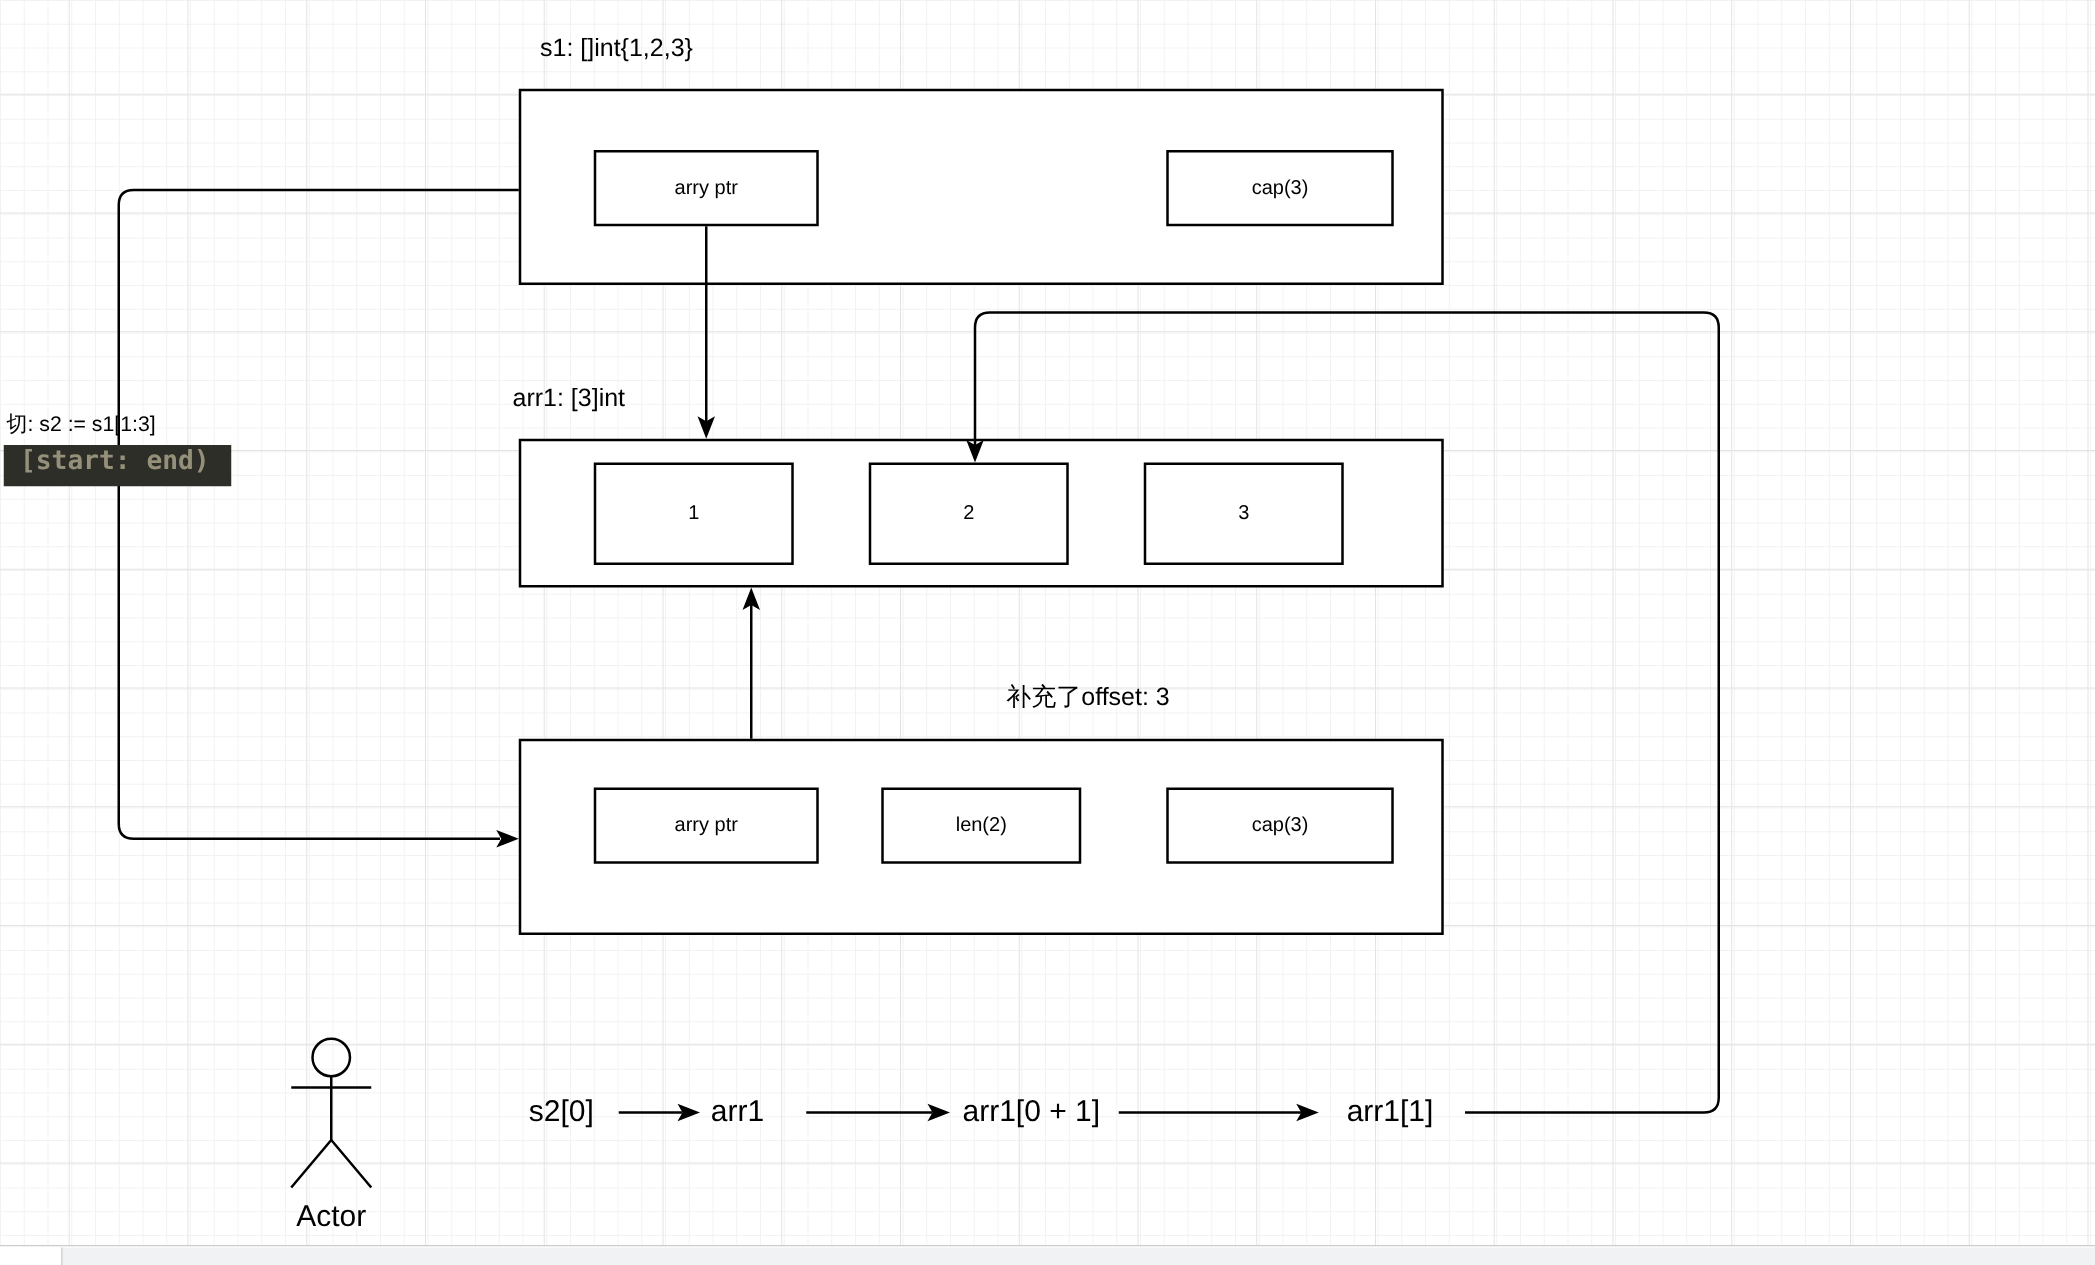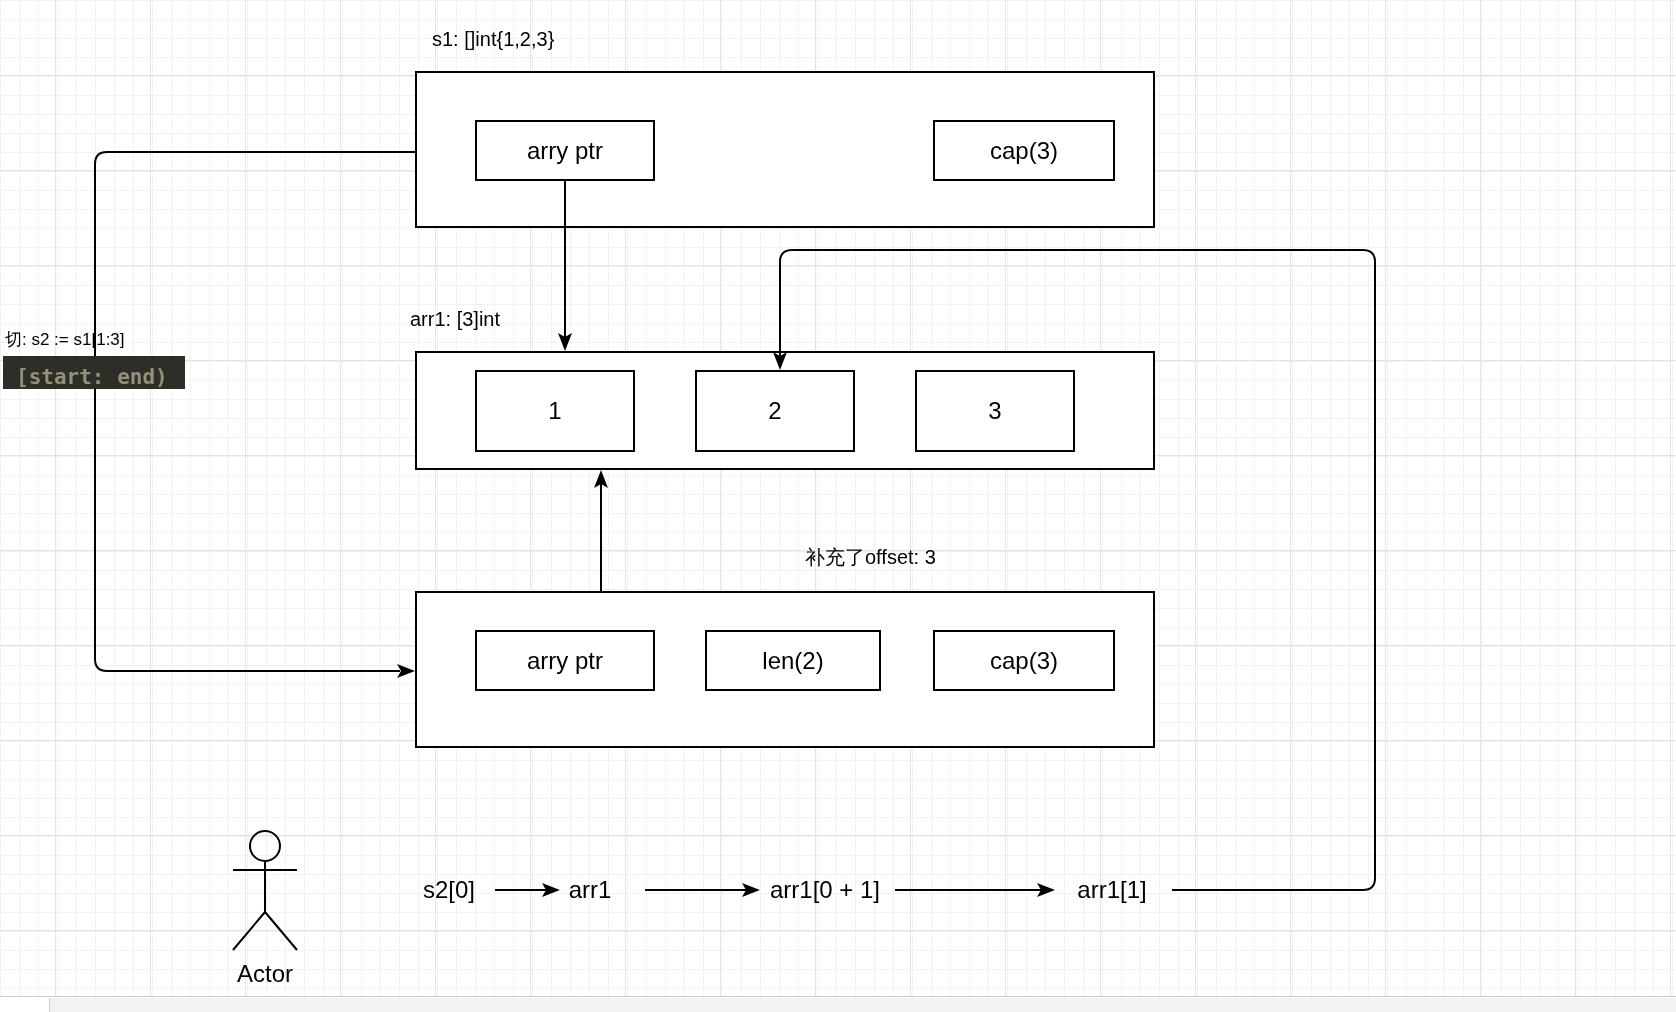--- a/index.html
+++ b/index.html
@@ -19,40 +19,40 @@
     color:#000;
   }
   .shape{
     position:absolute;
     border:2px solid #000;
     background:#fff;
     box-sizing:border-box;
   }
   .cell{
     display:flex;align-items:center;justify-content:center;
-    font-size:24px;
+    font-size:16px;
   }
   .lbl{
     position:absolute;
     font-size:20px;
     white-space:nowrap;
   }
   .flow-item{
     position:absolute;
     font-size:24px;
     white-space:nowrap;
     transform:translate(-50%,-50%);
   }
   #connector-layer{
     position:absolute;left:0;top:0;
     pointer-events:none;
   }
   #code-box{
     position:absolute;left:3px;top:356px;width:182px;height:33px;
-    display:flex;align-items:flex-end;
+    display:flex;align-items:flex-start;
     padding-left:13px;box-sizing:border-box;
     font-family:"DejaVu Sans Mono","Liberation Mono",monospace;
     font-weight:bold;font-size:21px;
     letter-spacing:0px;
   }
   #scrollbar-strip{
     position:absolute;left:0;top:996px;width:1676px;height:16px;
     border-top:1px solid #cccccc;
     background:#ffffff;
   }
@@ -74,21 +74,21 @@
 
   <div class="lbl" style="left:410px;top:308px;">arr1: [3]int</div>
   <div class="shape" style="left:415px;top:351px;width:740px;height:119px;"></div>
   <div class="shape cell" style="left:475px;top:370px;width:160px;height:82px;">1</div>
   <div class="shape cell" style="left:695px;top:370px;width:160px;height:82px;">2</div>
   <div class="shape cell" style="left:915px;top:370px;width:160px;height:82px;">3</div>
 
   <div class="lbl" style="left:805px;top:544px;">补充了offset: 3</div>
   <div class="shape" style="left:415px;top:591px;width:740px;height:157px;"></div>
   <div class="shape cell" style="left:475px;top:630px;width:180px;height:61px;">arry ptr</div>
-  <div class="shape cell" style="left:705px;top:630px;width:176px;height:61px;text-align:center;">len(2)</div>
+  <div class="shape cell" style="left:705px;top:630px;width:160px;height:61px;text-align:center;">len(2)</div>
   <div class="shape cell" style="left:933px;top:630px;width:182px;height:61px;">cap(3)</div>
 
   <svg id="connector-layer" width="1676" height="1012" viewBox="0 0 1676 1012">
     <g fill="none" stroke="#000" stroke-width="2">
 
       <path d="M 415 152 H 107 Q 95 152 95 164 V 659 Q 95 671 107 671 H 400"></path>
 
       <path d="M 565 181 V 338"></path>
 
       <path d="M 601 591 V 484"></path>

